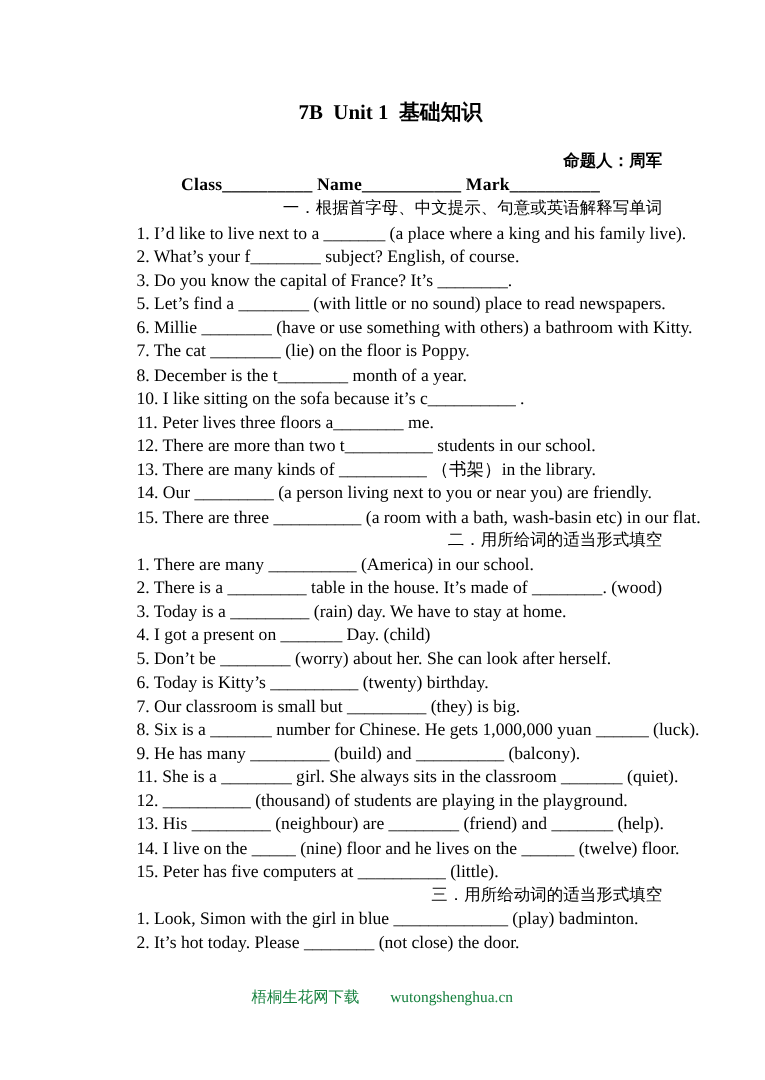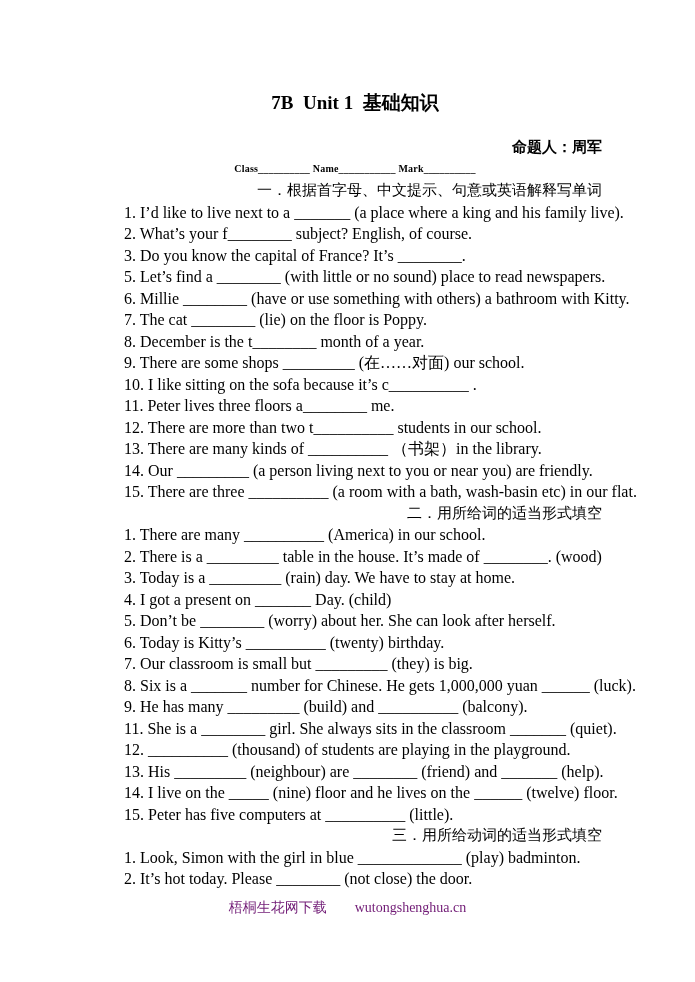--- a/index.html
+++ b/index.html
@@ -31,21 +31,21 @@
   }
   .author-line {
     font-size: 15px;
     font-weight: bold;
     line-height: 22px;
     text-align: right;
     white-space: pre;
     margin-top: 20px;
   }
   .fields-line {
-    font-size: 10px;
+    font-size: 16px;
     font-weight: bold;
     line-height: 22px;
     text-align: center;
     white-space: pre;
     letter-spacing: 0.2px;
   }
   .line {
     font-size: 16px;
     line-height: 21.5px;
     white-space: pre;
@@ -58,21 +58,21 @@
     text-align: right;
   }
   .footer {
     position: absolute;
     left: 0;
     top: 898px;
     width: 695px;
     text-align: center;
     font-size: 14px;
     line-height: 20px;
-    color: #701a75;
+    color: #15803d;
   }
   .footer .site-name {
     margin-right: 28px;
   }
 </style>
 </head>
 <body>
 
 <div class="page">
   <div class="doc">
@@ -82,21 +82,20 @@
     <div class="fields-line">Class__________ Name___________ Mark__________</div>
 
     <div class="section-heading">一．根据首字母、中文提示、句意或英语解释写单词</div>
     <div class="line">1. I’d like to live next to a _______ (a place where a king and his family live).</div>
     <div class="line">2. What’s your f________ subject? English, of course.</div>
     <div class="line">3. Do you know the capital of France? It’s ________.</div>
     <div class="line">5. Let’s find a ________ (with little or no sound) place to read newspapers.</div>
     <div class="line">6. Millie ________ (have or use something with others) a bathroom with Kitty.</div>
     <div class="line">7. The cat ________ (lie) on the floor is Poppy.</div>
     <div class="line">8. December is the t________ month of a year.</div>
-    <div class="line">9. There are some shops _________ (在……对面) our school.</div>
     <div class="line">10. I like sitting on the sofa because it’s c__________ .</div>
     <div class="line">11. Peter lives three floors a________ me.</div>
     <div class="line">12. There are more than two t__________ students in our school.</div>
     <div class="line">13. There are many kinds of __________ （书架）in the library.</div>
     <div class="line">14. Our _________ (a person living next to you or near you) are friendly.</div>
     <div class="line">15. There are three __________ (a room with a bath, wash-basin etc) in our flat.</div>
 
     <div class="section-heading">二．用所给词的适当形式填空</div>
     <div class="line">1. There are many __________ (America) in our school.</div>
     <div class="line">2. There is a _________ table in the house. It’s made of ________. (wood)</div>

